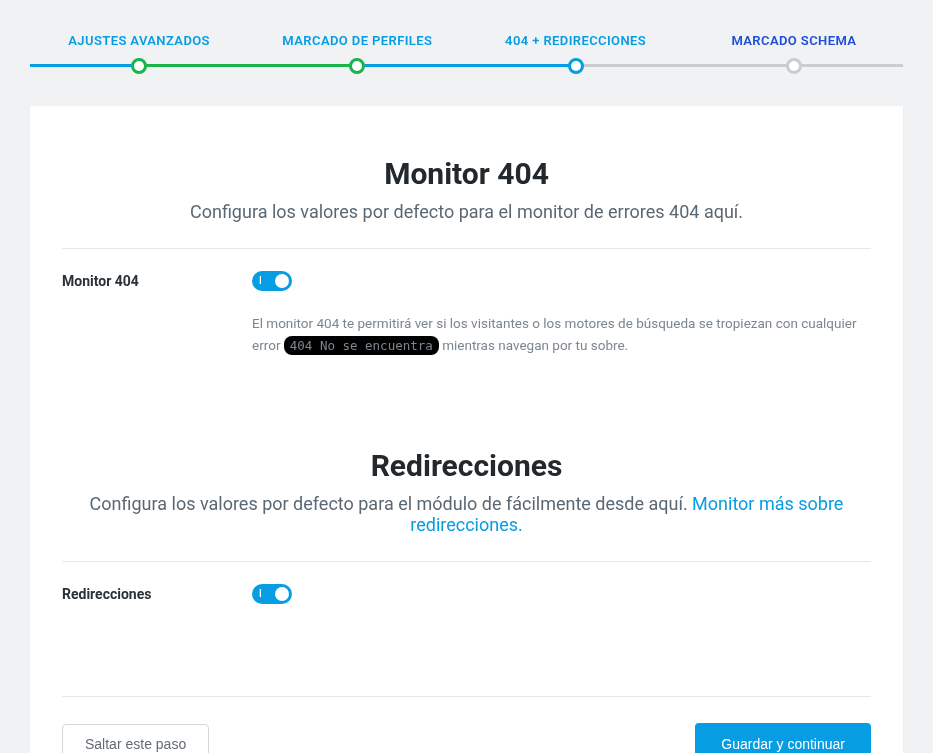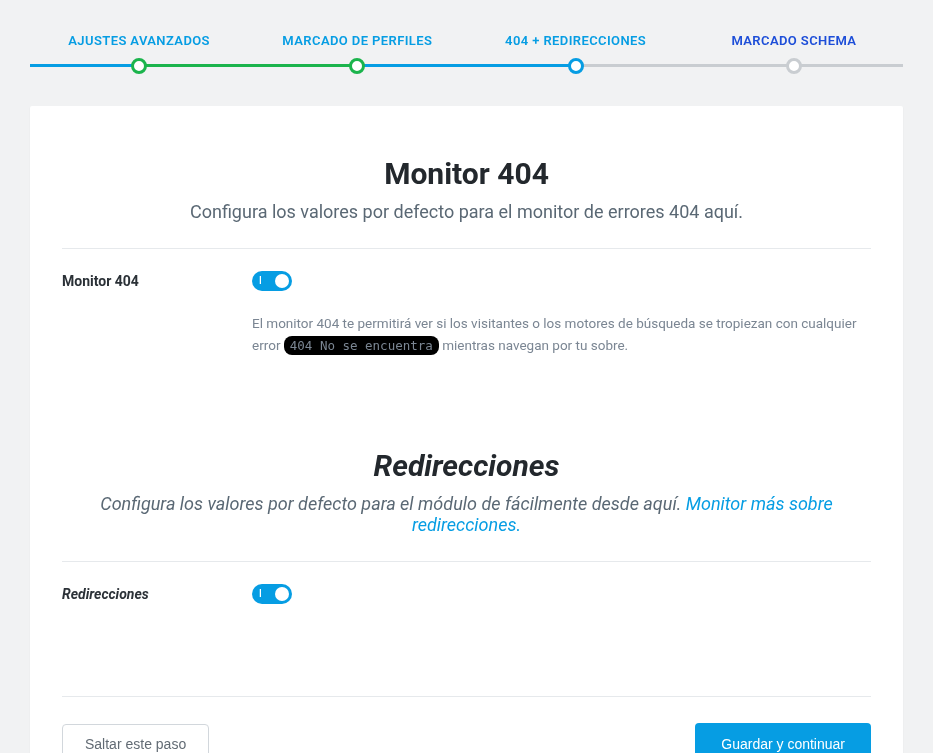--- a/index.html
+++ b/index.html
@@ -152,21 +152,20 @@
       background: #000000;
       color: #7b8693;
       font-family: Consolas, Monaco, monospace;
       font-size: 12.5px;
       padding: 2px 6px;
       border-radius: 8px;
     }
     
     .section2 {
       padding-top: 62px;
-      font-style: italic;
     }
     
     
     .footer {
       margin-top: 40px;
       padding-top: 26px;
       border-top: 1px solid #e6e9ec;
       display: flex;
       justify-content: space-between;
       align-items: center;

